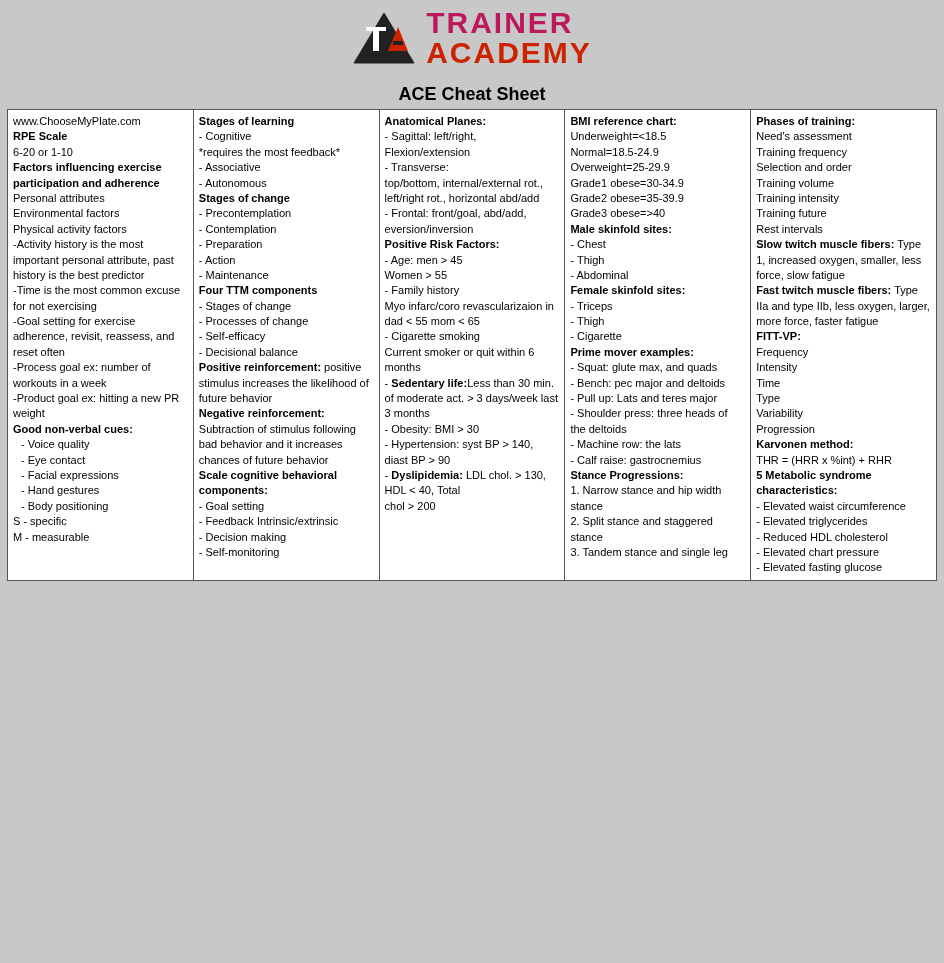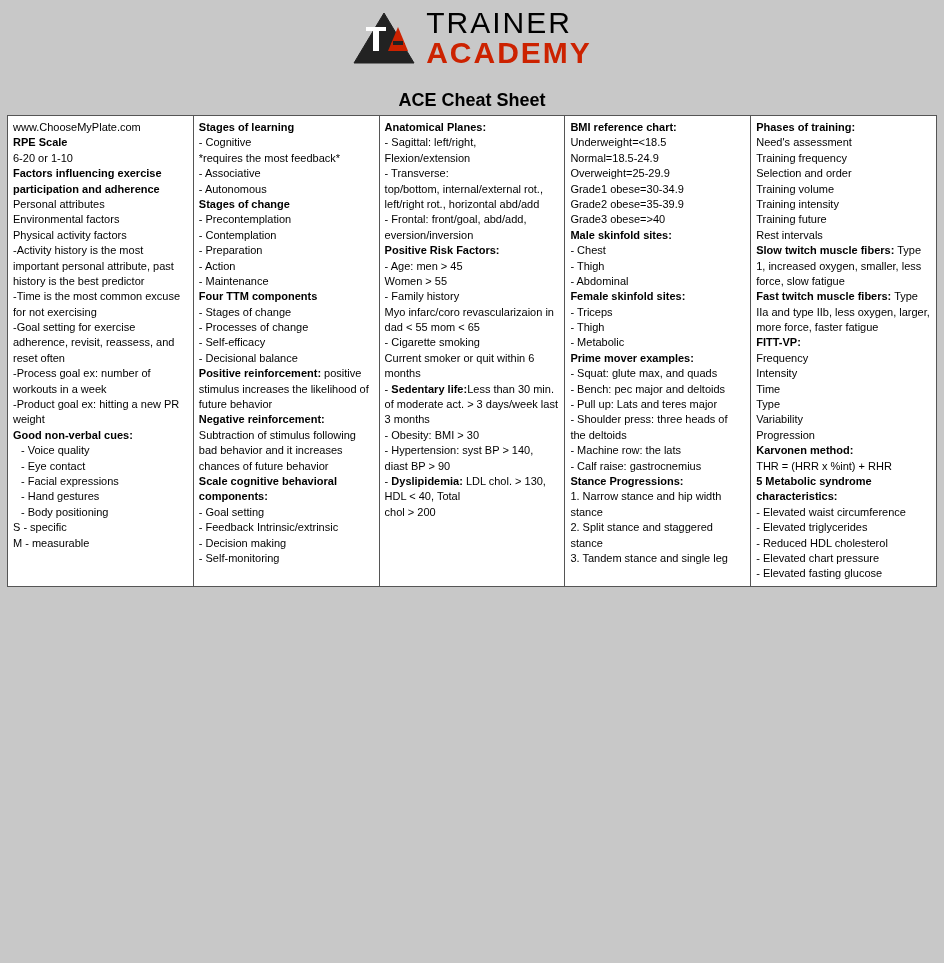--- a/index.html
+++ b/index.html
@@ -37,34 +37,34 @@
       width: 64px;
       height: 54px;
     }
     .logo-text {
       display: flex;
       flex-direction: column;
       line-height: 1;
     }
     .logo-trainer {
       font-size: 30px;
-      font-weight: normal;
-      color: #000000;
+      font-weight: bold;
+      color: #be185d;
       letter-spacing: 2px;
     }
     .logo-academy {
       font-size: 30px;
       font-weight: bold;
       color: #cc2200;
       letter-spacing: 2px;
     }
     .page-title {
       font-size: 18px;
       font-weight: bold;
-      margin-top: 22px;
+      margin-top: 16px;
       color: #000;
     }
     .content-table {
       width: 930px;
       margin: 0 auto;
       border: 1px solid #555;
       border-collapse: collapse;
       background: #fff;
       padding-left: 24px;
     }
@@ -189,21 +189,21 @@
         <span>Grade1 obese=30-34.9</span><br>
         <span>Grade2 obese=35-39.9</span><br>
         <span>Grade3 obese=&gt;40</span><br>
         <span class="bold">Male skinfold sites:</span><br>
         <span>- Chest</span><br>
         <span>- Thigh</span><br>
         <span>- Abdominal</span><br>
         <span class="bold">Female skinfold sites:</span><br>
         <span>- Triceps</span><br>
         <span>- Thigh</span><br>
-        <span>- Metabolic</span><br>
+        <span>- Cigarette</span><br>
         <span class="bold">Prime mover examples:</span><br>
         <span>- Squat: glute max, and quads</span><br>
         <span>- Bench: pec major and deltoids</span><br>
         <span>- Pull up: Lats and teres major</span><br>
         <span>- Shoulder press: three heads of the deltoids</span><br>
         <span>- Machine row: the lats</span><br>
         <span>- Calf raise: gastrocnemius</span><br>
         <span class="bold">Stance Progressions:</span><br>
         <span>1. Narrow stance and hip width stance</span><br>
         <span>2. Split stance and staggered stance</span><br>

